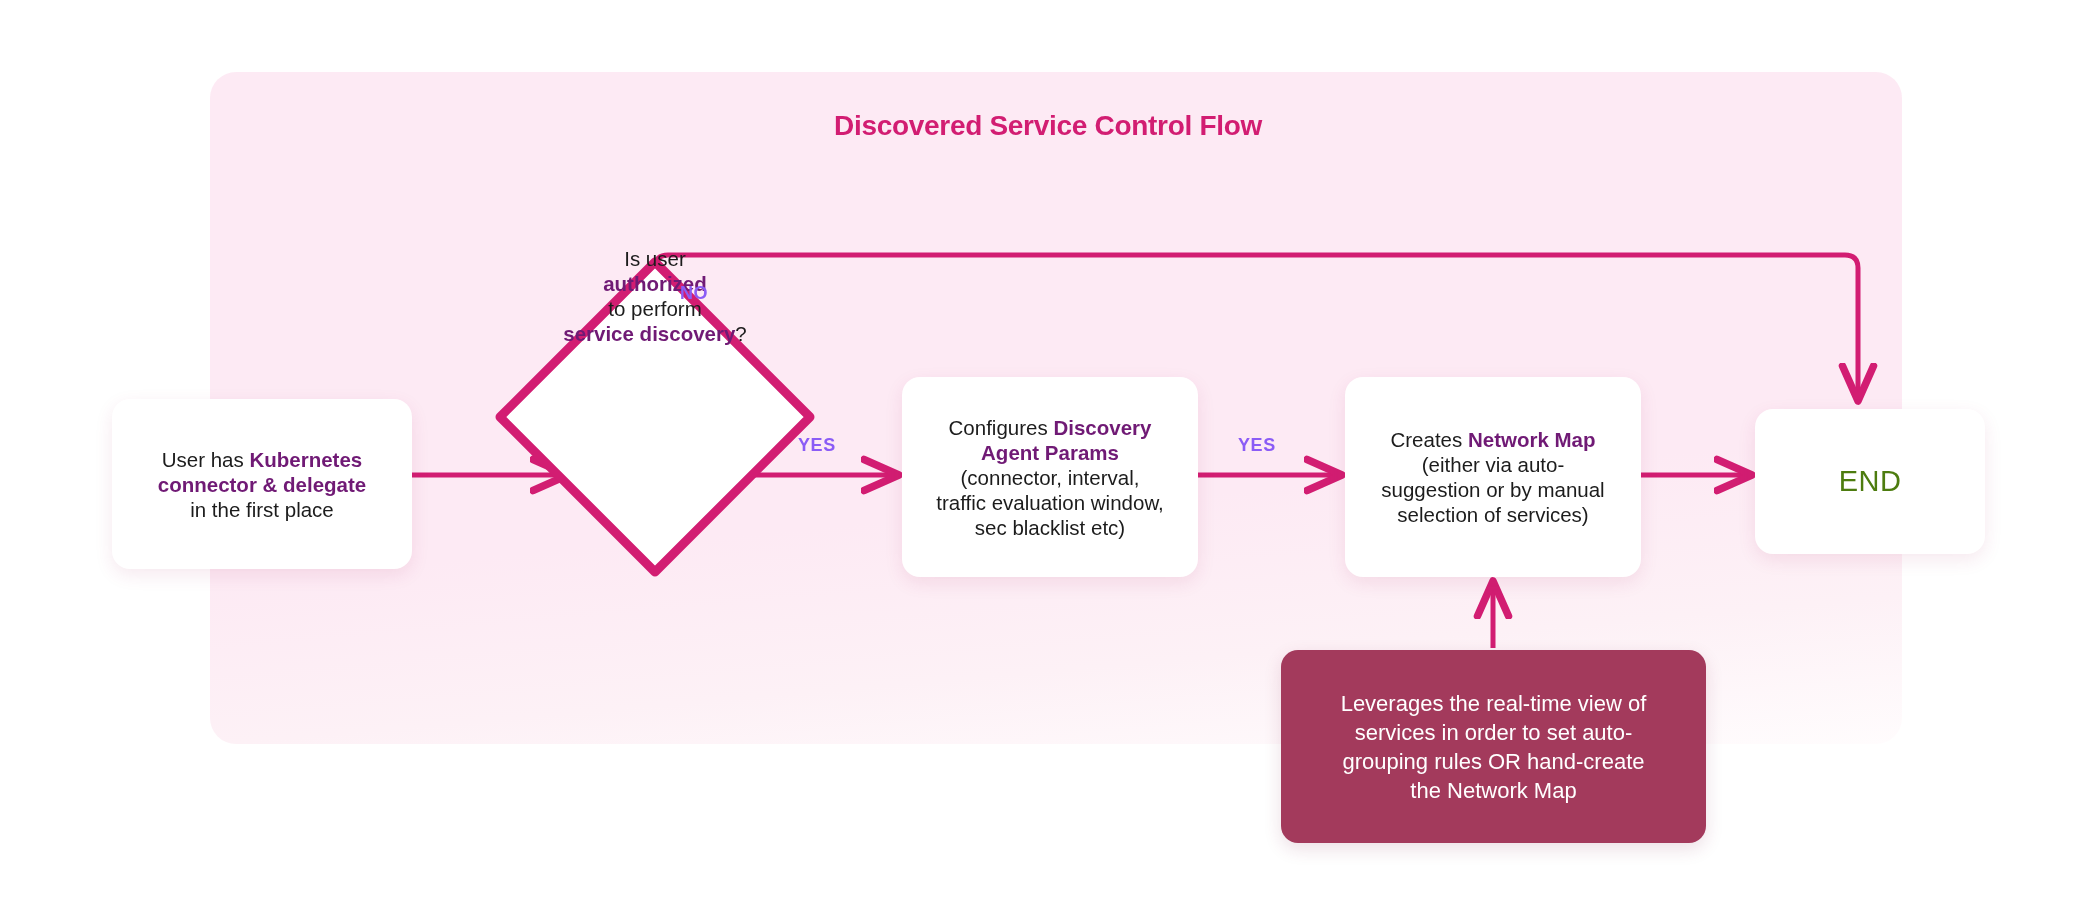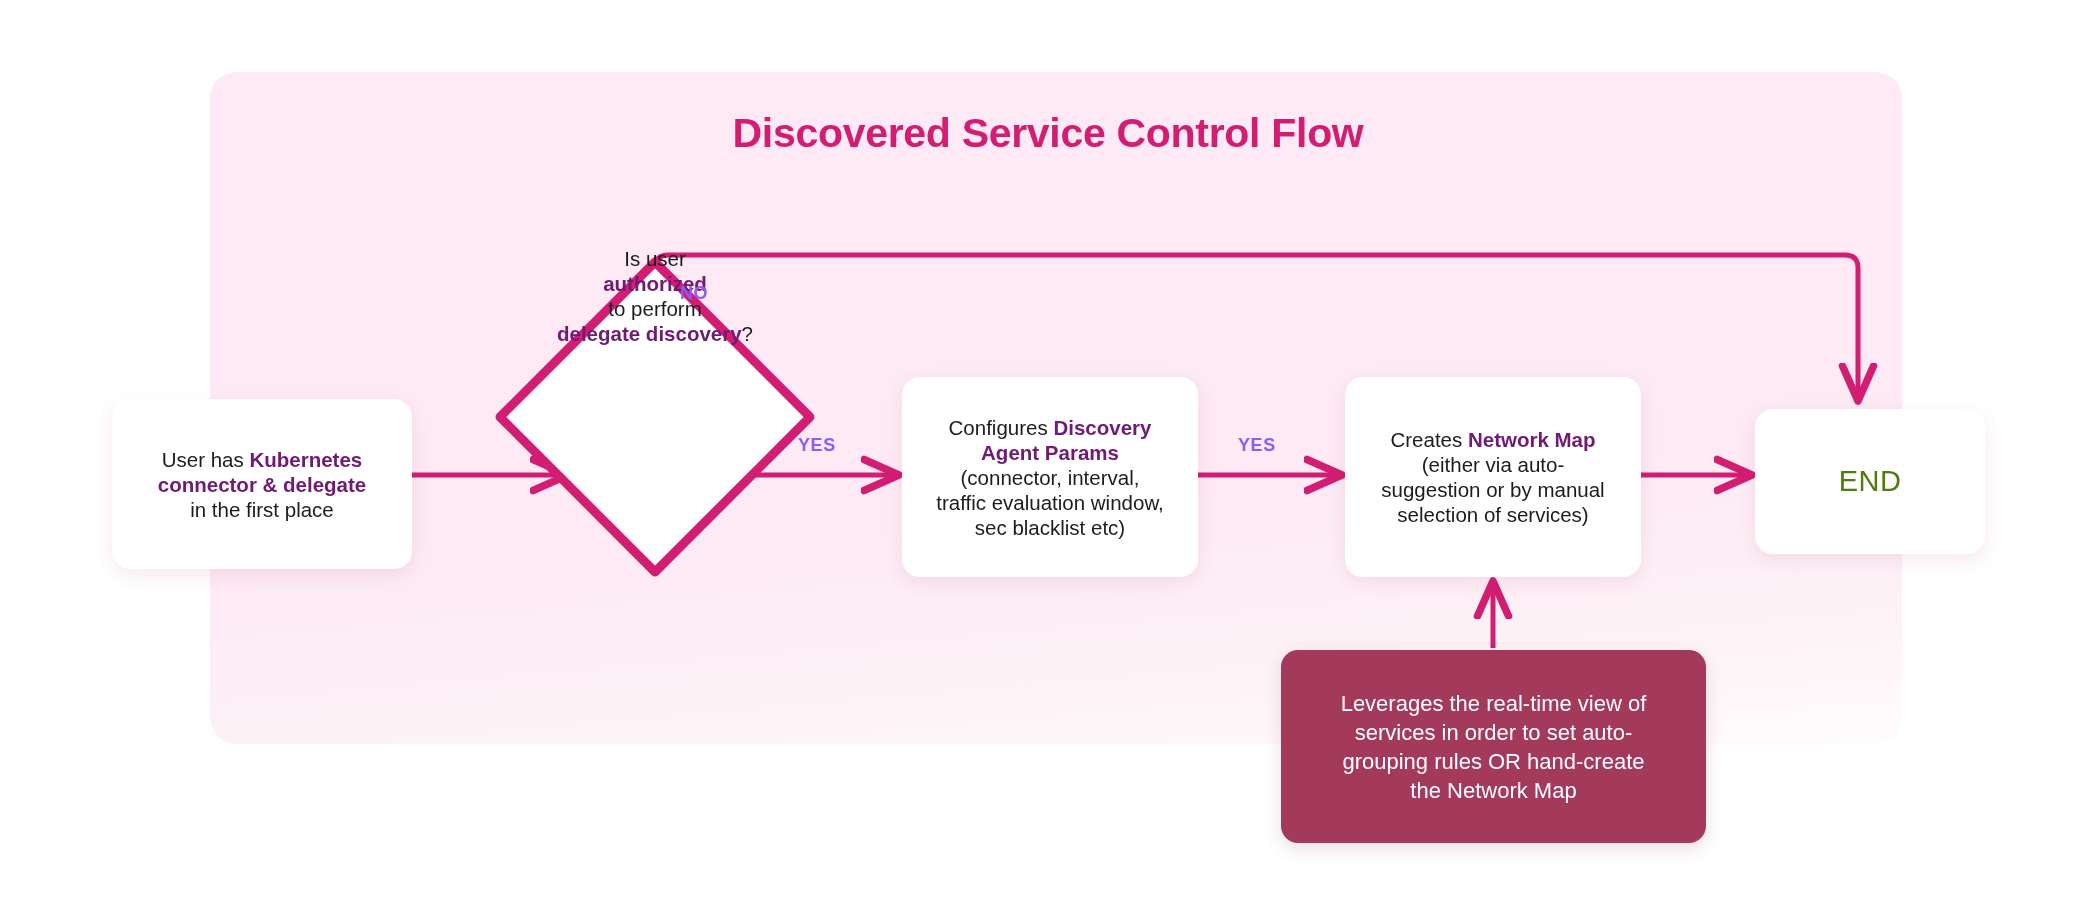--- a/index.html
+++ b/index.html
@@ -29,21 +29,21 @@
     border-radius: 26px;
     background: linear-gradient(175deg, #fdeaf4 0%, #fdeaf4 62%, #fdf1f6 82%, #fffcfd 100%);
   }
   
   #title {
     position: absolute;
     left: 0;
     top: 110px;
     width: 2096px;
     text-align: center;
-    font-size: 41px;
+    font-size: 28px;
     font-weight: bold;
     letter-spacing: -0.3px;
     color: #d21d72;
     font-family: "Liberation Sans", sans-serif;
   }
   
   .node {
     position: absolute;
     background: #ffffff;
     border-radius: 18px;
@@ -182,21 +182,21 @@
 
   <div id="node-decision">
     <svg class="diamond-svg" viewBox="0 0 342 342" xmlns="http://www.w3.org/2000/svg">
       <path d="M171,16 L326,171 L171,326 L16,171 Z" fill="#ffffff" stroke="#d21d72" stroke-width="9" stroke-linejoin="round"></path>
     </svg>
     <div class="diamond-label">
       <div>
         <span>Is user</span><br>
         <span class="hl">authorized</span><br>
         <span>to perform</span><br>
-        <span class="hl">delegate discovery</span><span>?</span>
+        <span class="hl">service discovery</span><span>?</span>
       </div>
     </div>
   </div>
 
   <div class="node" id="node-map">
     <div class="txt">
       <span>Creates </span><span class="hl">Network Map</span><br>
       <span>(either via auto-</span><br>
       <span>suggestion or by manual</span><br>
       <span>selection of services)</span>

